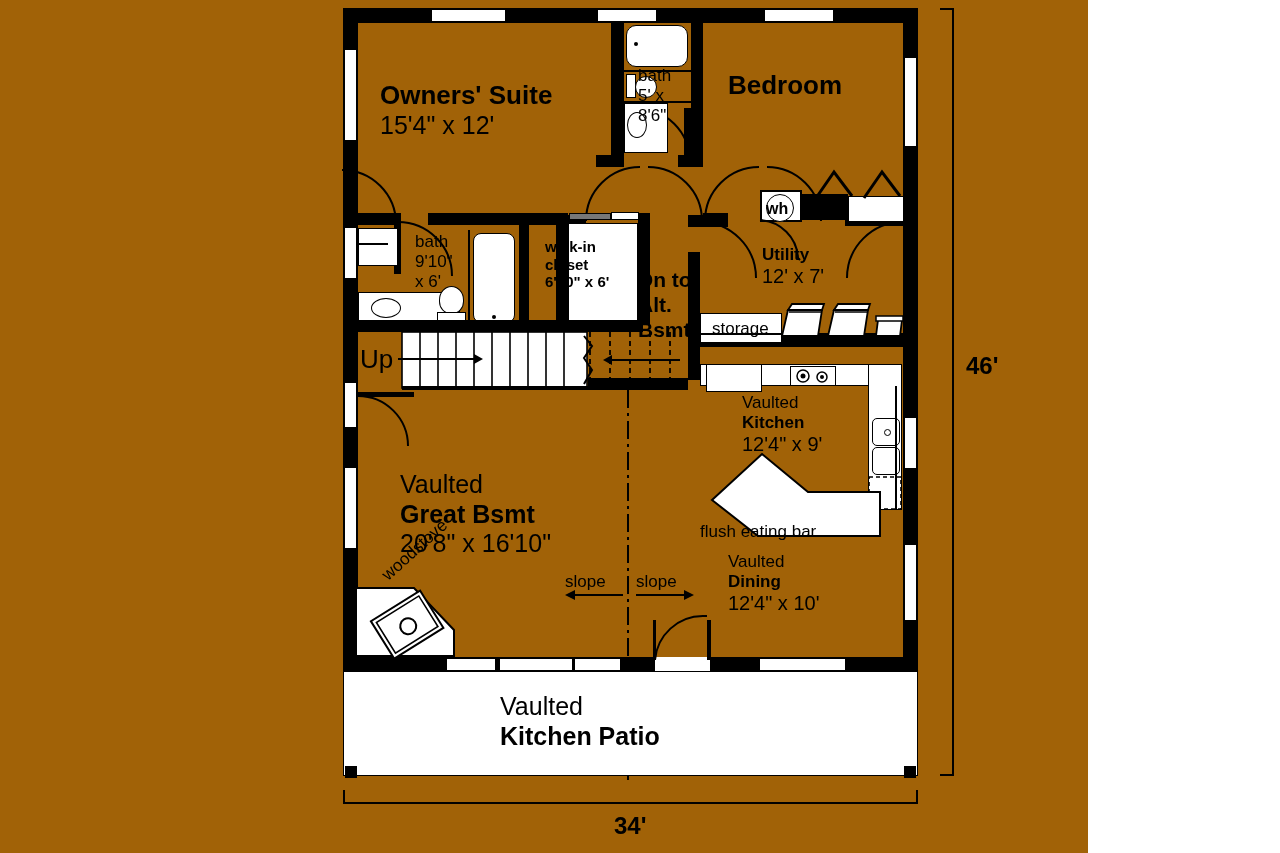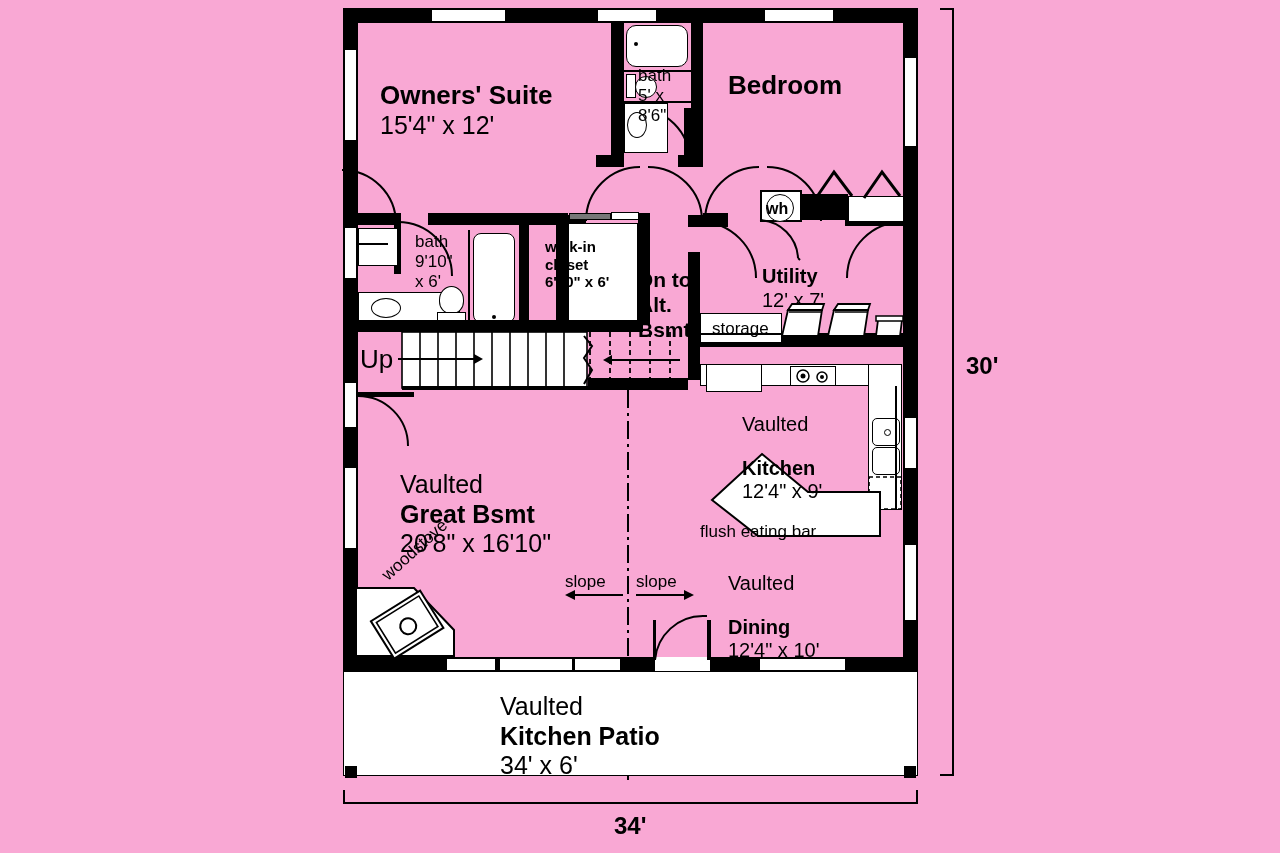--- a/index.html
+++ b/index.html
@@ -1,38 +1,38 @@
 <!DOCTYPE html>
 <html><head>
 <meta charset="utf-8">
 <title>Floor Plan</title>
 <style>
   html,body{margin:0;padding:0;background:#ffffff;}
   body{width:1280px;height:853px;font-family:"Liberation Sans",sans-serif;color:#000;}
-  #stage{position:relative;width:1280px;height:853px;overflow:hidden;background:#f9a8d4;}
+  #stage{position:relative;width:1088px;height:853px;overflow:hidden;background:#a16207;}
 
   
   .abs{position:absolute;box-sizing:border-box;}
 
   
   .wall{position:absolute;background:#000;}
   .thinwall{position:absolute;background:#000;}
   
   .win{position:absolute;background:#fff;border-top:2px solid #000;border-bottom:2px solid #000;box-sizing:border-box;}
   .win-v{position:absolute;background:#fff;border-left:2px solid #000;border-right:2px solid #000;box-sizing:border-box;}
 
   
   .fx{position:absolute;border:2px solid #000;background:#fff;box-sizing:border-box;}
   .fx1{position:absolute;border:1.6px solid #000;background:#fff;box-sizing:border-box;}
 
   
   .lbl{position:absolute;text-align:left;line-height:1.18;white-space:nowrap;}
   .room-name{font-weight:bold;}
   .t25{font-size:25px;}
-  .t22{font-size:20px;margin-top:20px;}
+  .t22{font-size:17px;}
   .t20{font-size:20px;}
   .t17{font-size:17px;}
   .t15{font-size:15px;}
   .t14{font-size:16px;}
 
   
   .dimline{position:absolute;background:#000;}
   .dimtxt{position:absolute;font-weight:bold;font-size:24px;}
 
   svg{display:block;overflow:visible;}
@@ -358,30 +358,29 @@
   <div class="lbl t17" style="left:636px;top:572px;width:58px;">
     <span>slope</span>
   </div>
 
   <div class="patio-box" style="left:343px;top:671px;width:575px;height:105px;"></div>
   <div style="position:absolute;left:345px;top:766px;width:12px;height:12px;background:#000;"></div>
   <div style="position:absolute;left:904px;top:766px;width:12px;height:12px;background:#000;"></div>
   <div class="lbl" style="left:500px;top:692px;width:260px;">
     <div class="t25">Vaulted</div>
     <div class="room-name t25">Kitchen Patio</div>
-    <div class="t25">34' x 6'</div>
   </div>
 
   <div class="dimline" style="left:343px;top:802px;width:575px;height:2px;"></div>
   <div class="dimline" style="left:343px;top:790px;width:2px;height:14px;"></div>
   <div class="dimline" style="left:916px;top:790px;width:2px;height:14px;"></div>
   <div class="dimtxt" style="left:614px;top:812px;">
     <span>34'</span>
   </div>
 
   <div class="dimline" style="left:952px;top:8px;width:2px;height:768px;"></div>
   <div class="dimline" style="left:940px;top:8px;width:14px;height:2px;"></div>
   <div class="dimline" style="left:940px;top:774px;width:14px;height:2px;"></div>
   <div class="dimtxt" style="left:966px;top:352px;">
-    <span>30'</span>
+    <span>46'</span>
   </div>
 
 </div>
 
 </body></html>

